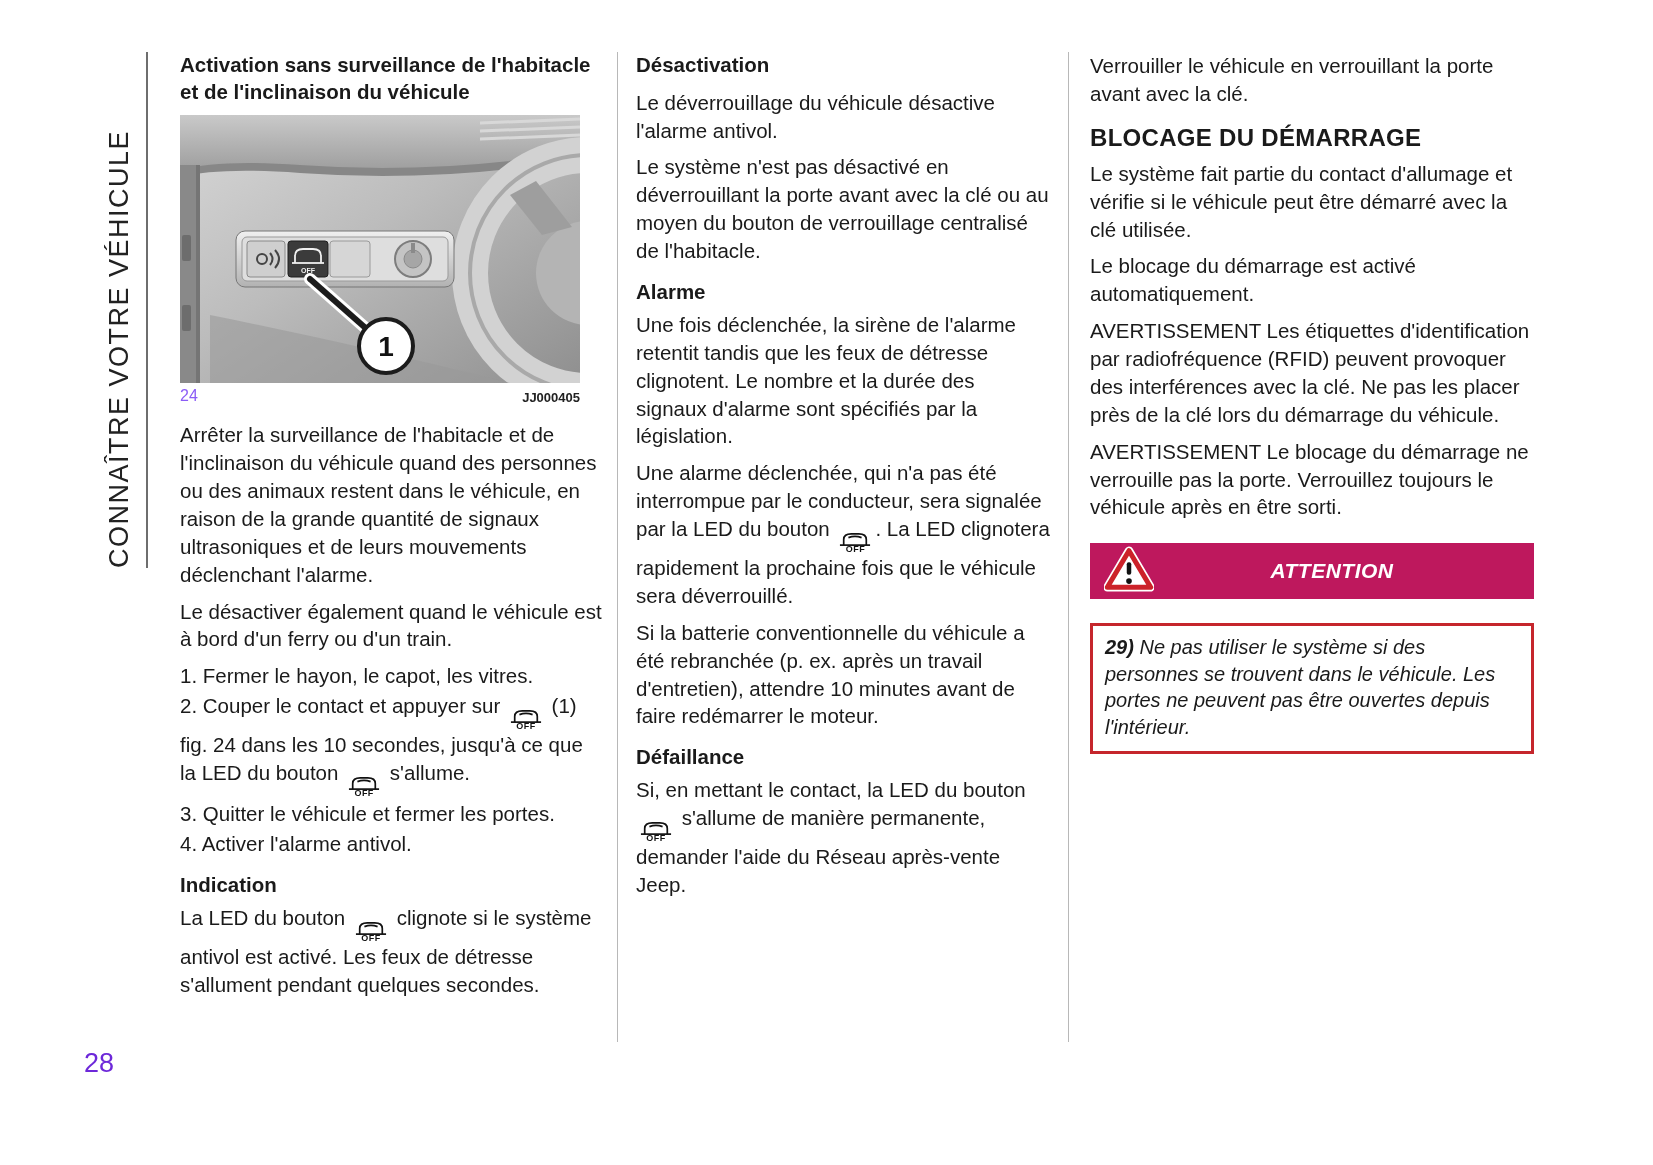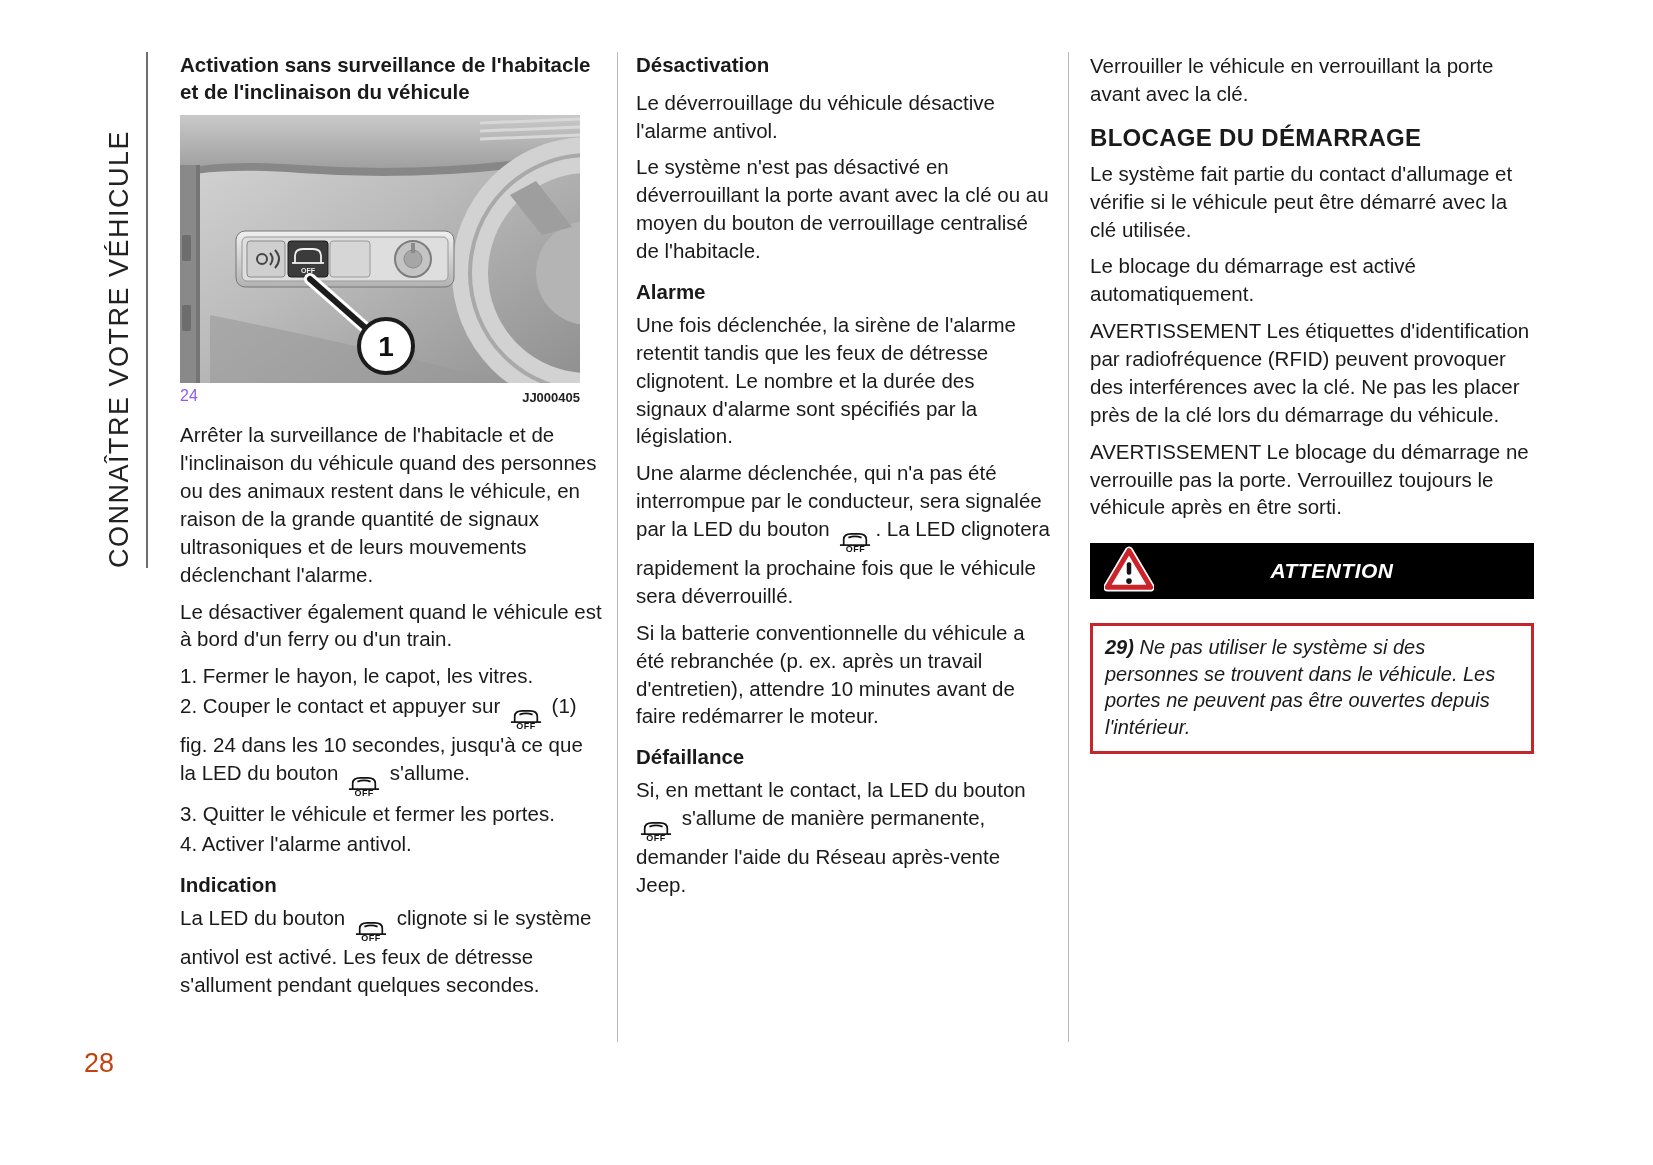--- a/index.html
+++ b/index.html
@@ -36,31 +36,31 @@
   .figcode { font-size:13px; font-weight:bold; color:#222; }
 
   
   .car-off { display:inline-flex; flex-direction:column; align-items:center;
              vertical-align:-11px; line-height:1; margin:0 3px; }
   .car-off svg { display:block; }
   .car-off .off { font-size:9px; font-weight:bold; letter-spacing:.5px; margin-top:-2px; color:#111; }
   .lock-ic { display:inline-block; vertical-align:-4px; margin:0 3px; }
 
   
-  .attention { margin-top:22px; height:56px; background:#000000; display:flex; align-items:center; padding:0 14px; }
+  .attention { margin-top:22px; height:56px; background:#be185d; display:flex; align-items:center; padding:0 14px; }
   .attention .warn-ic { flex:0 0 auto; }
   .attention .att-label { flex:1; text-align:center; color:#fff; font-weight:bold; font-style:italic;
                           font-size:21px; letter-spacing:.5px; margin-left:-10px; }
 
   
   .note-box { margin-top:24px; border:3px solid #c5262c; padding:8px 12px 10px; }
   .note-box .txt { font-size:20px; line-height:1.33; font-style:italic; }
   .note-box .num { font-weight:bold; font-style:italic;margin-top:34px; }
 
-  .page-number { position:absolute; left:84px; top:1048px; font-size:27px; color:#c2410c; }
+  .page-number { position:absolute; left:84px; top:1048px; font-size:27px; color:#6d28d9; }
 </style>
 </head>
 <body>
 
 <div class="page">
 
   <div class="side-rail">
     <span class="vtext">CONNAÎTRE VOTRE VÉHICULE</span>
   </div>
 

